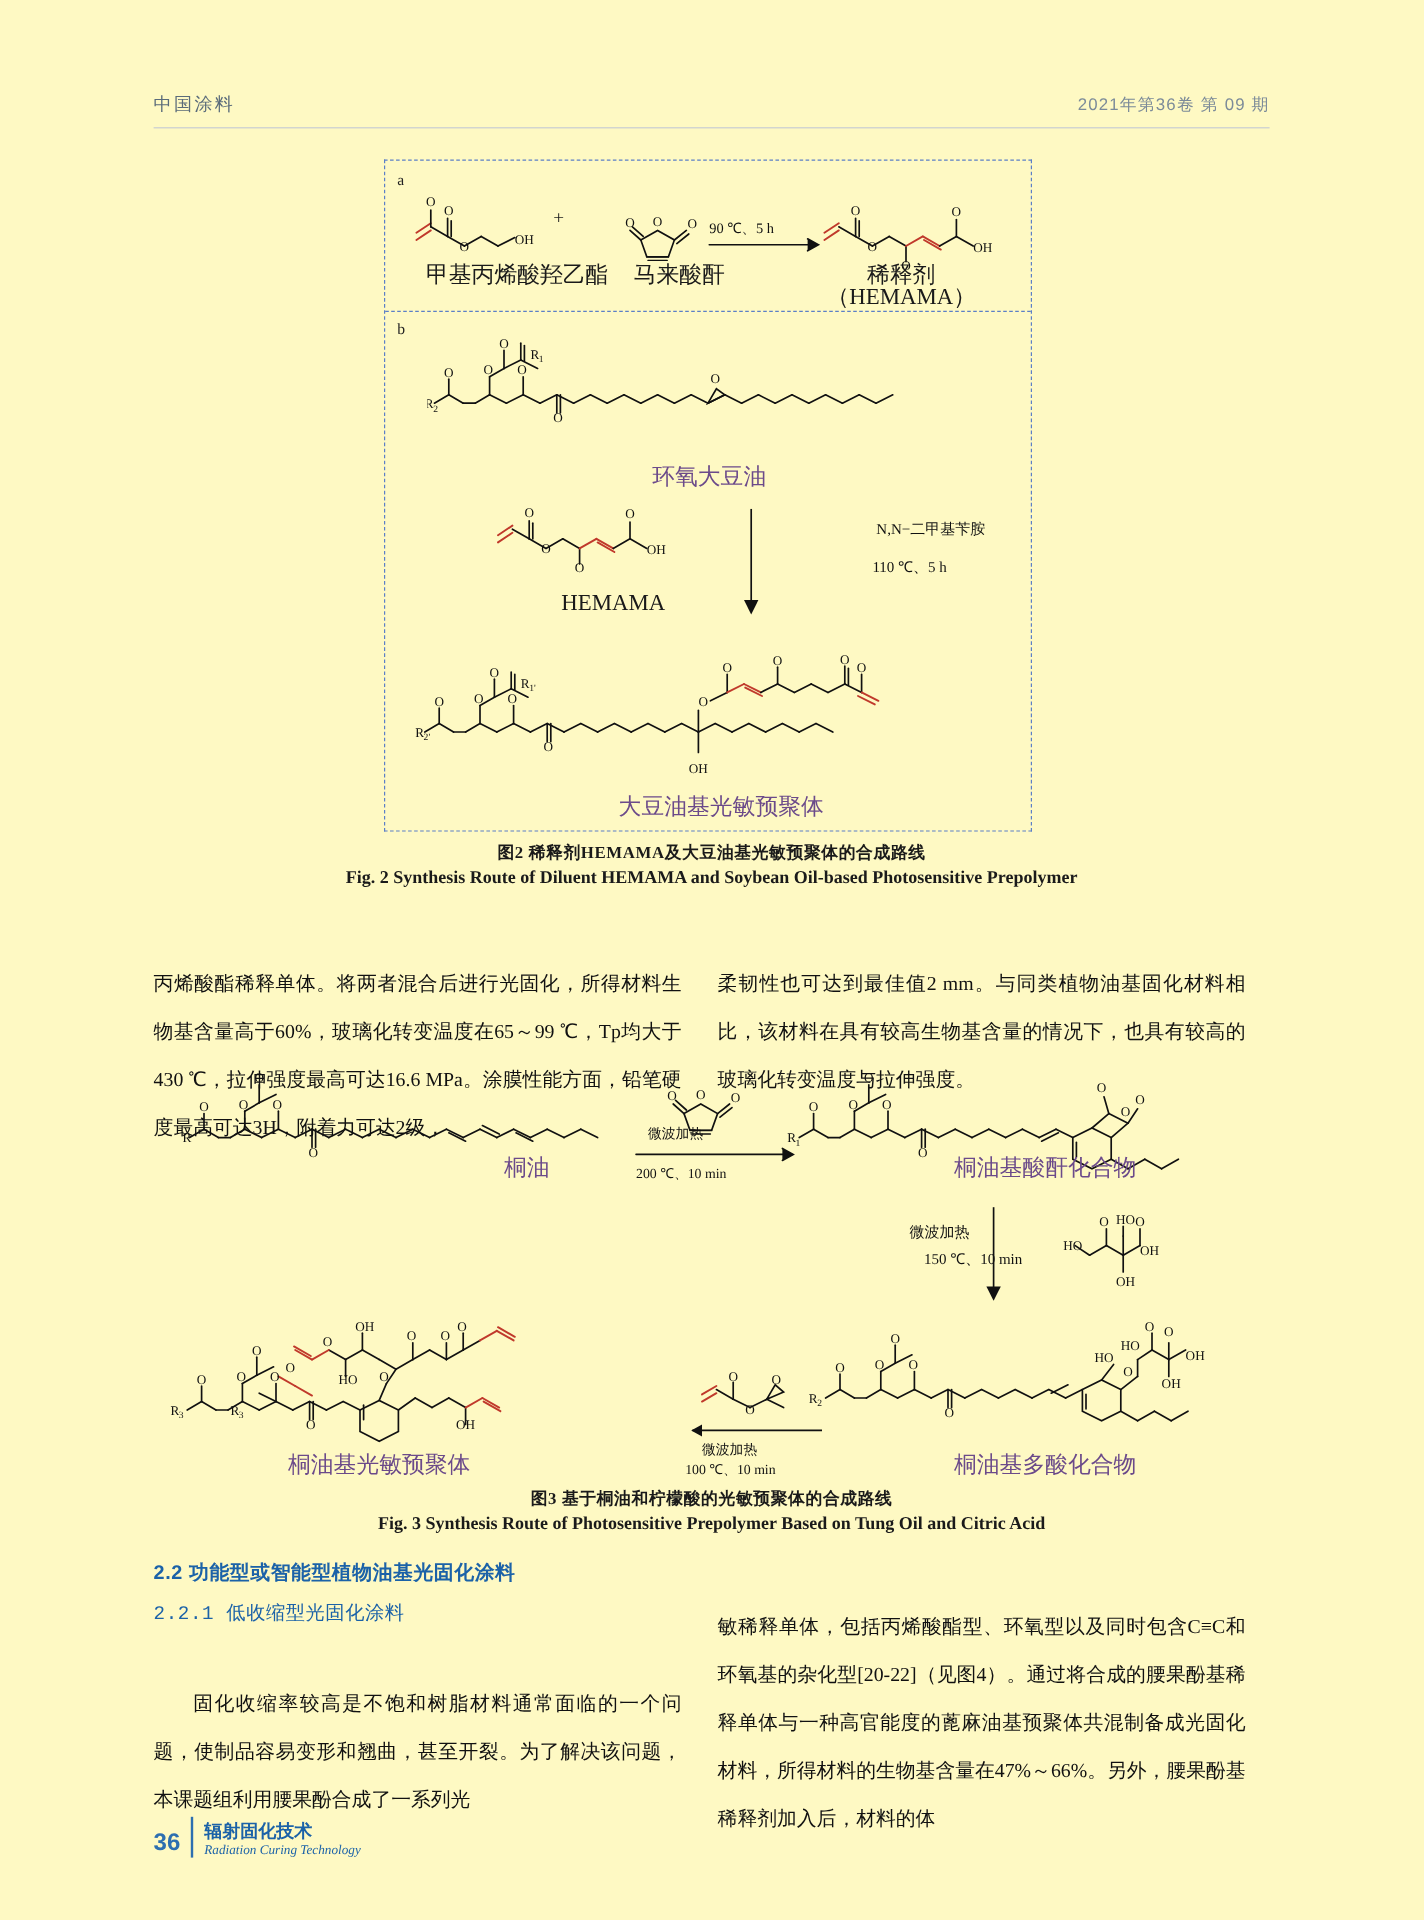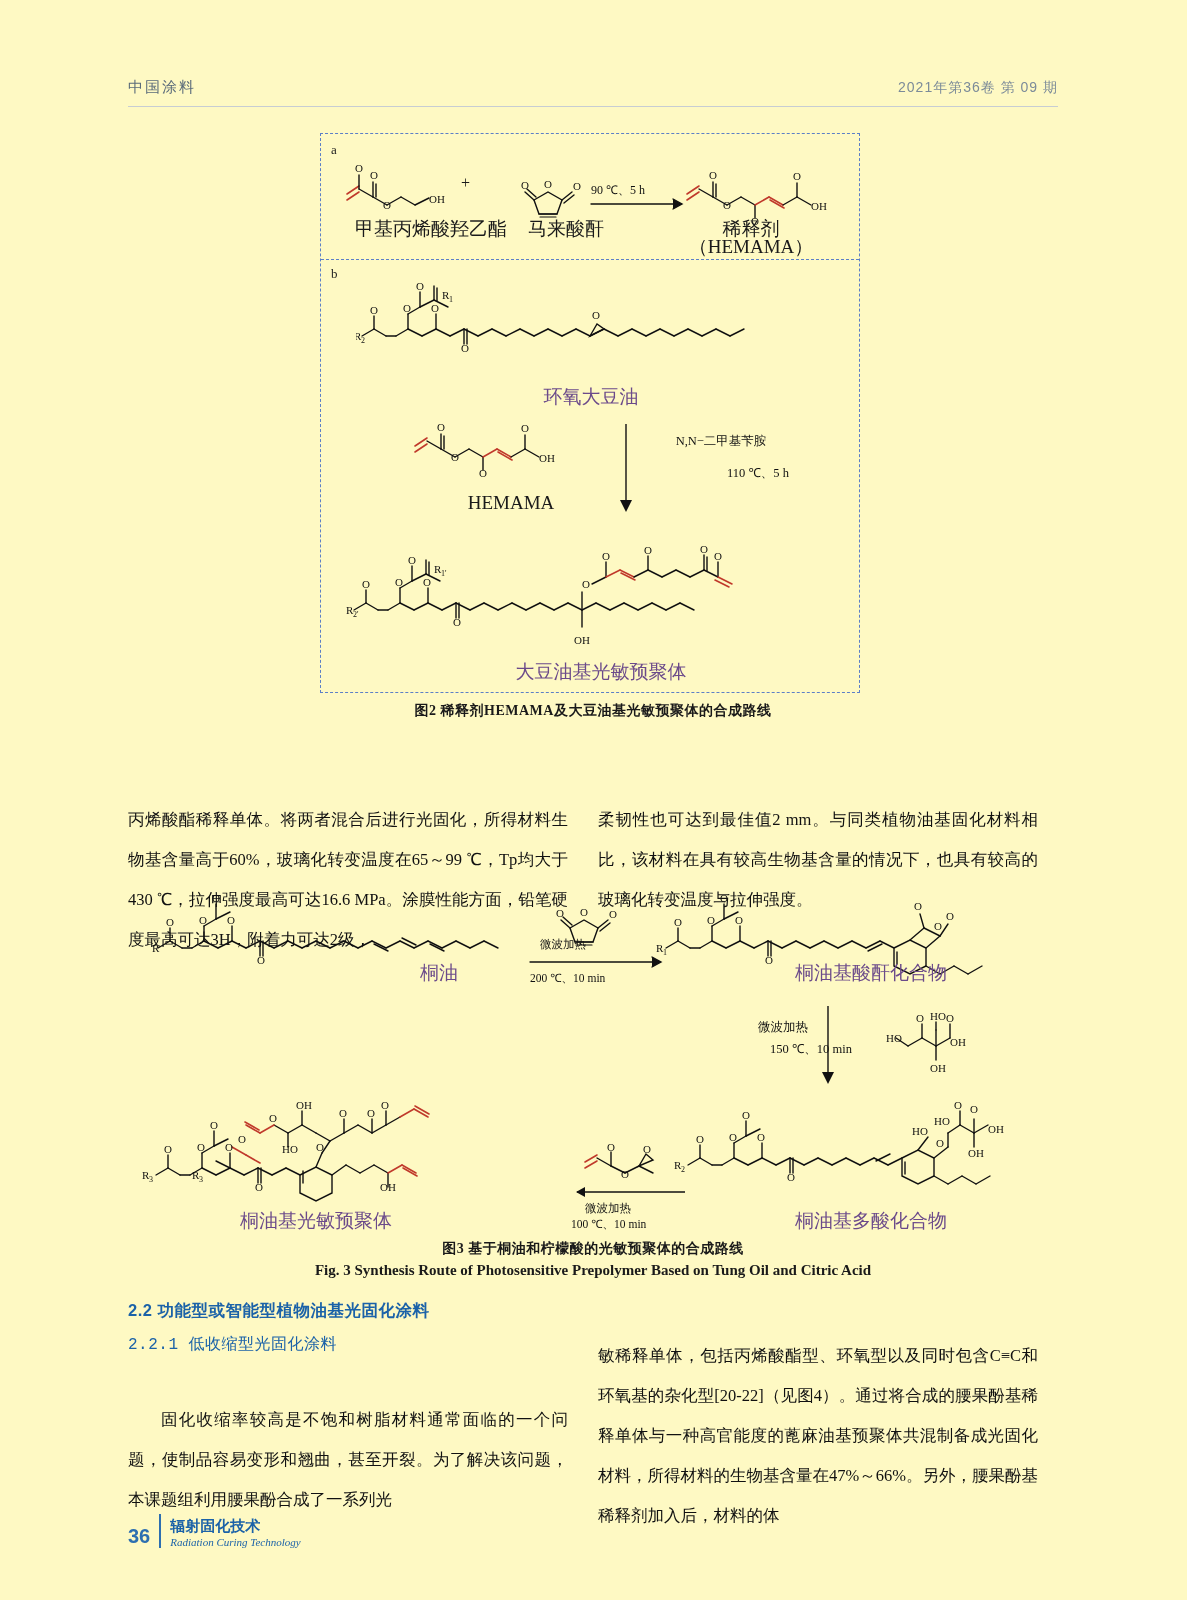--- a/index.html
+++ b/index.html
@@ -347,21 +347,21 @@
         <text x="120" y="16">O</text>
         <text x="138" y="46">OH</text>
       </g>
     </svg>
     <div class="chem-label dark" style="left:120px; top:358px; width:140px;">HEMAMA</div>
 
     <svg class="scheme" style="left:280px; top:290px;" width="50" height="96" viewBox="0 0 50 96">
       <path d="M25 0 L25 84" stroke="#111" stroke-width="1.4" fill="none"></path>
       <path d="M19 76 L25 88 L31 76 Z" fill="#111"></path>
     </svg>
-    <div class="cond-label" style="left:300px; top:298px; width:200px; text-align:center;">N,N−二甲基苄胺</div>
+    <div class="cond-label" style="left:300px; top:298px; width:200px; text-align:right;">N,N−二甲基苄胺</div>
     <div class="cond-label" style="left:308px; top:330px; width:160px; text-align:right;">110 ℃、5 h</div>
 
     <svg class="scheme" style="left:25px; top:398px;" width="490" height="125" viewBox="0 0 490 125">
       <g stroke="#111" stroke-width="1.4" fill="none" stroke-linecap="round">
         <path d="M42 78 L54 71"></path>
         <path d="M32 78 L20 71"></path>
         <path d="M54 71 L54 56"></path>
         <path d="M54 56 L66 49"></path>
         <path d="M66 49 L66 34"></path>
         <path d="M66 49 L80 42"></path>
@@ -432,20 +432,21 @@
           <text x="95" y="44" font-size="8">1'</text>
         <text x="0" y="82">R</text>
           <text x="7" y="85" font-size="8">2'</text>
       </g>
     </svg>
     <div class="chem-label" style="left:180px; top:525px; width:200px;">大豆油基光敏预聚体</div>
   </div>
 
   <div class="fig-caption" style="top:702px;">
     <div class="cn">图2  稀释剂HEMAMA及大豆油基光敏预聚体的合成路线</div>
+    <div class="en">Fig. 2  Synthesis Route of Diluent HEMAMA and Soybean Oil-based Photosensitive Prepolymer</div>
   </div>
 
   <div class="col" style="left:128px; top:762px;">
     <p>丙烯酸酯稀释单体。将两者混合后进行光固化，所得材料生物基含量高于60%，玻璃化转变温度在65～99 ℃，Tp均大于430 ℃，拉伸强度最高可达16.6 MPa。涂膜性能方面，铅笔硬度最高可达3H，附着力可达2级，</p>
   </div>
   <div class="col" style="left:598px; top:762px;">
     <p>柔韧性也可达到最佳值2 mm。与同类植物油基固化材料相比，该材料在具有较高生物基含量的情况下，也具有较高的玻璃化转变温度与拉伸强度。</p>
   </div>
 
   <svg class="scheme" style="left:140px; top:890px;" width="900" height="110" viewBox="0 0 900 110">

